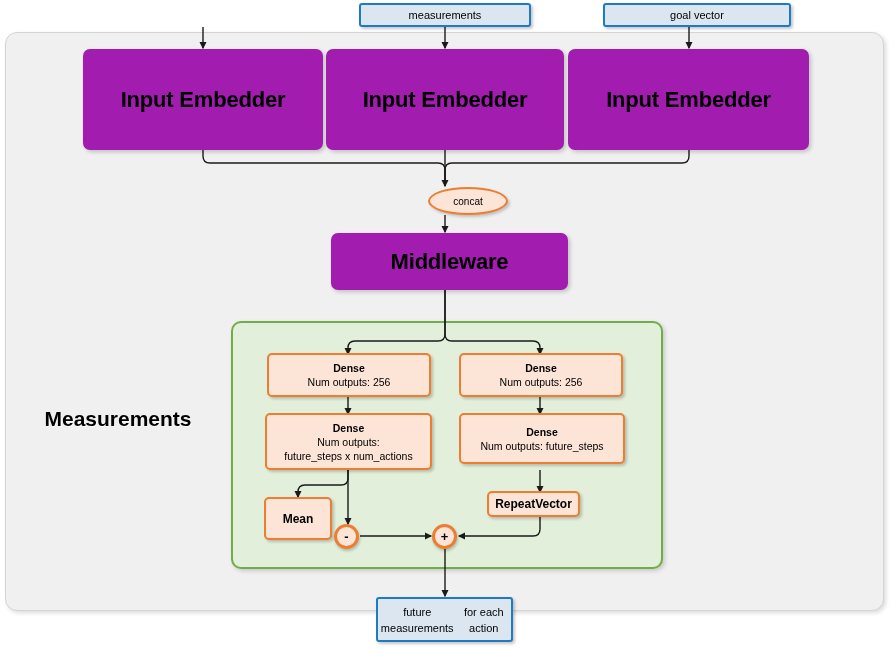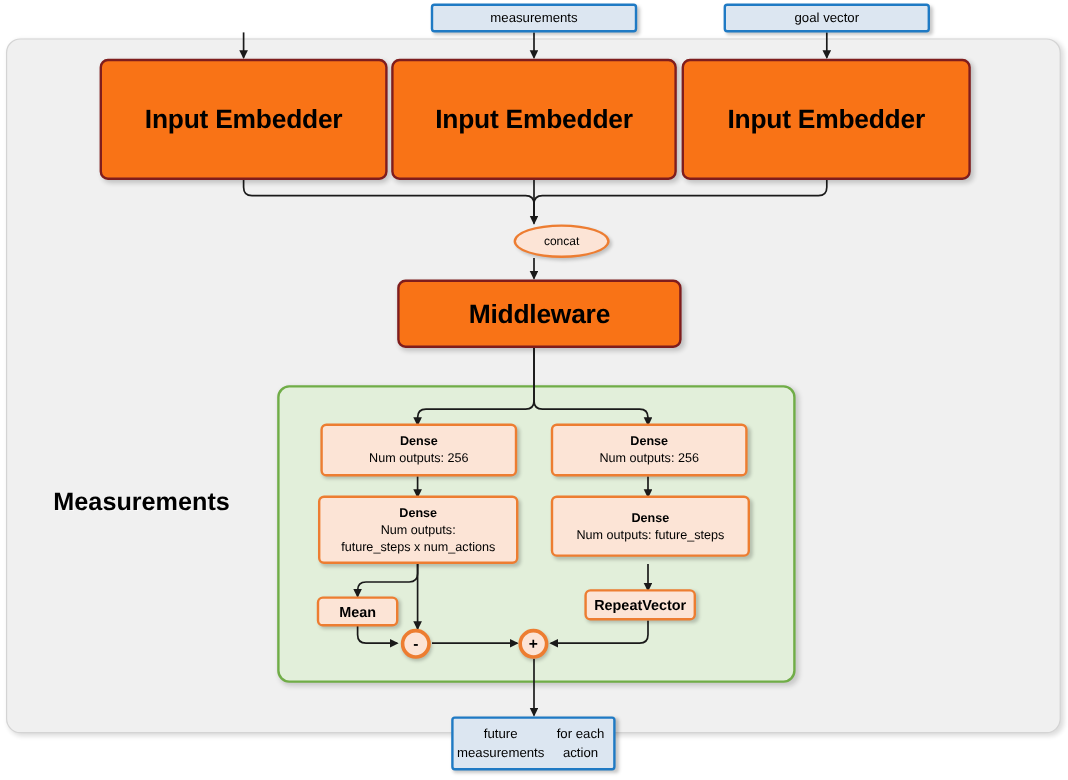--- a/index.html
+++ b/index.html
@@ -30,21 +30,21 @@
 
   
   .io{
     background:#dce6f1;border:2px solid #1f7ac4;border-radius:3px;
     box-shadow:2px 2px 3px rgba(0,0,0,.22);
     font-size:11px;line-height:13px;font-weight:400;
   }
 
   
   .greenbox{
-    background:#f97316;border:2px solid #7f1d1d;border-radius:7px;
+    background:#a21caf;border:2px solid #a21caf;border-radius:7px;
     box-shadow:2px 2px 4px rgba(0,0,0,.20);
     font-size:22px;font-weight:bold;letter-spacing:-.2px;
   }
   .greenbox.mid{font-size:22px;}
 
   
   .orangebox{
     background:#fce4d6;border:2px solid #ed7d31;border-radius:5px;
     box-shadow:2px 2px 3px rgba(0,0,0,.20);
     font-size:10.5px;line-height:14px;
@@ -120,21 +120,21 @@
 
       <path d="M360,536 L431,536" marker-end="url(#ah)"></path>
 
       <path d="M445,549 L445,596" marker-end="url(#ah)"></path>
     </g>
   </svg>
 
   <div class="node io" style="left:359px;top:3px;width:172px;height:24px;">
     <span>measurements</span>
   </div>
-  <div class="node io" style="left:603px;top:3px;width:172px;height:24px;">
+  <div class="node io" style="left:603px;top:3px;width:188px;height:24px;">
     <span>goal vector</span>
   </div>
 
   <div class="node greenbox" style="left:83px;top:49px;width:240px;height:101px;">
     <span>Input Embedder</span>
   </div>
   <div class="node greenbox" style="left:326px;top:49px;width:238px;height:101px;">
     <span>Input Embedder</span>
   </div>
   <div class="node greenbox" style="left:568px;top:49px;width:241px;height:101px;">
@@ -157,21 +157,21 @@
     <span class="t1">Dense</span>
     <span>Num outputs: 256</span>
   </div>
 
   <div class="node orangebox" style="left:265px;top:413px;width:167px;height:57px;">
     <span class="t1">Dense</span>
     <span>Num outputs:</span>
     <span>future_steps x num_actions</span>
   </div>
 
-  <div class="node orangebox single" style="left:264px;top:497px;width:68px;height:25px;">
+  <div class="node orangebox single" style="left:264px;top:497px;width:68px;height:43px;">
     <span>Mean</span>
   </div>
 
   <div class="node opcircle" style="left:334px;top:524px;width:25px;height:25px;">
     <span>-</span>
   </div>
 
   <div class="node orangebox" style="left:459px;top:353px;width:164px;height:44px;">
     <span class="t1">Dense</span>
     <span>Num outputs: 256</span>

